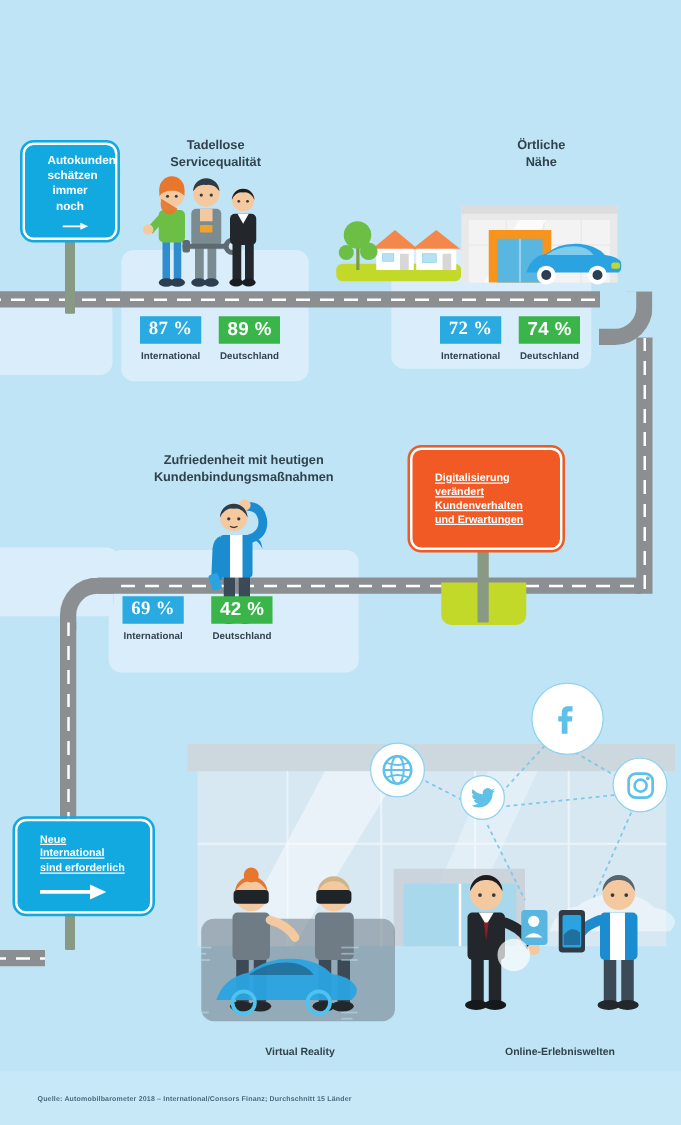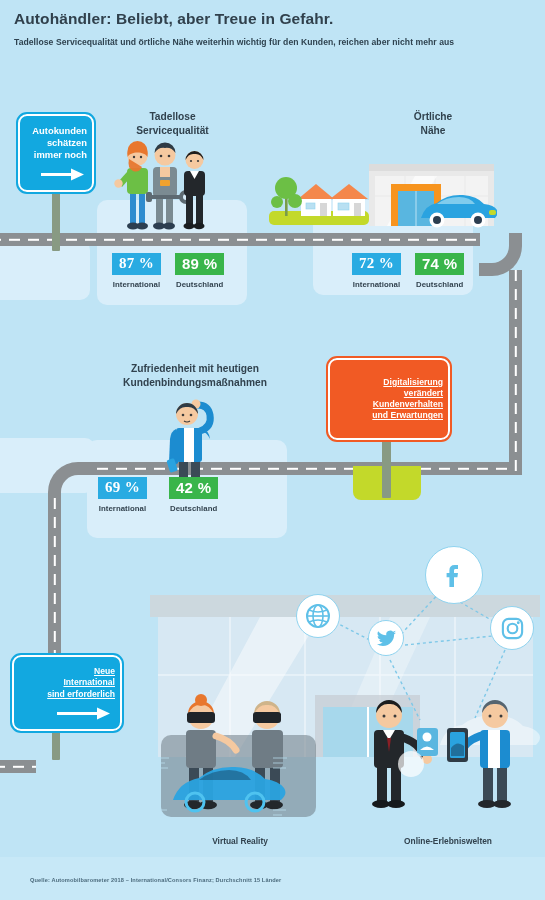--- a/index.html
+++ b/index.html
@@ -57,24 +57,24 @@
   }
   .corner-br { border-left: none; border-top: none; border-bottom-right-radius: 30px; }
   .corner-tl { border-right: none; border-bottom: none; border-top-left-radius: 30px; }
 
   
   .sign {
     position: absolute;
     border-radius: 9px;
     border: 2.5px solid #fff;
     display: flex; flex-direction: column;
-    align-items: flex-end; justify-content: center;
+    align-items: flex-start; justify-content: center;
     text-align: center;
     color: #fff;
-    padding: 6px 5px;
+    padding: 6px 18px;
     box-shadow: 0 1px 0 rgba(0,0,0,.07);
   }
   .sign.blue  { background: #12a8e0; outline: 2.5px solid #12a8e0; }
   .sign.orange{ background: #f15a24; outline: 2.5px solid #f15a24; }
   .sign-text { font-size: 9.4px; font-weight: 600; line-height: 1.3; }
   .sign-text.small { font-size: 8.6px; text-decoration: underline; }
   .post {
     position: absolute; background: #889a83; border-radius: 1px;
   }
   .arrow-icon { margin-top: 7px; display: block; }
@@ -127,25 +127,20 @@
   }
 
   
   .ill { position: absolute; }
 </style>
 </head>
 <body>
 
 <div id="page">
 
-  <div class="header">
-    <div class="title">Autohändler: Beliebt, aber Treue in Gefahr.</div>
-    <div class="subtitle">Tadellose Servicequalität und örtliche Nähe weiterhin wichtig für den Kunden,
-reichen aber nicht mehr aus</div>
-  </div>
 
   <div class="panel" style="left:97px; top:200px; width:150px; height:105px;"></div>
   <div class="panel" style="left:313px; top:200px; width:160px; height:95px;"></div>
   <div class="panel" style="left:-20px; top:240px; width:110px; height:60px;"></div>
 
   <div class="panel" style="left:87px; top:440px; width:200px; height:98px;"></div>
   <div class="panel" style="left:-25px; top:438px; width:120px; height:55px;"></div>
 
   <div class="road road-h" style="left:-10px; top:233px; width:490px;">
     <div class="dash-h"></div>

